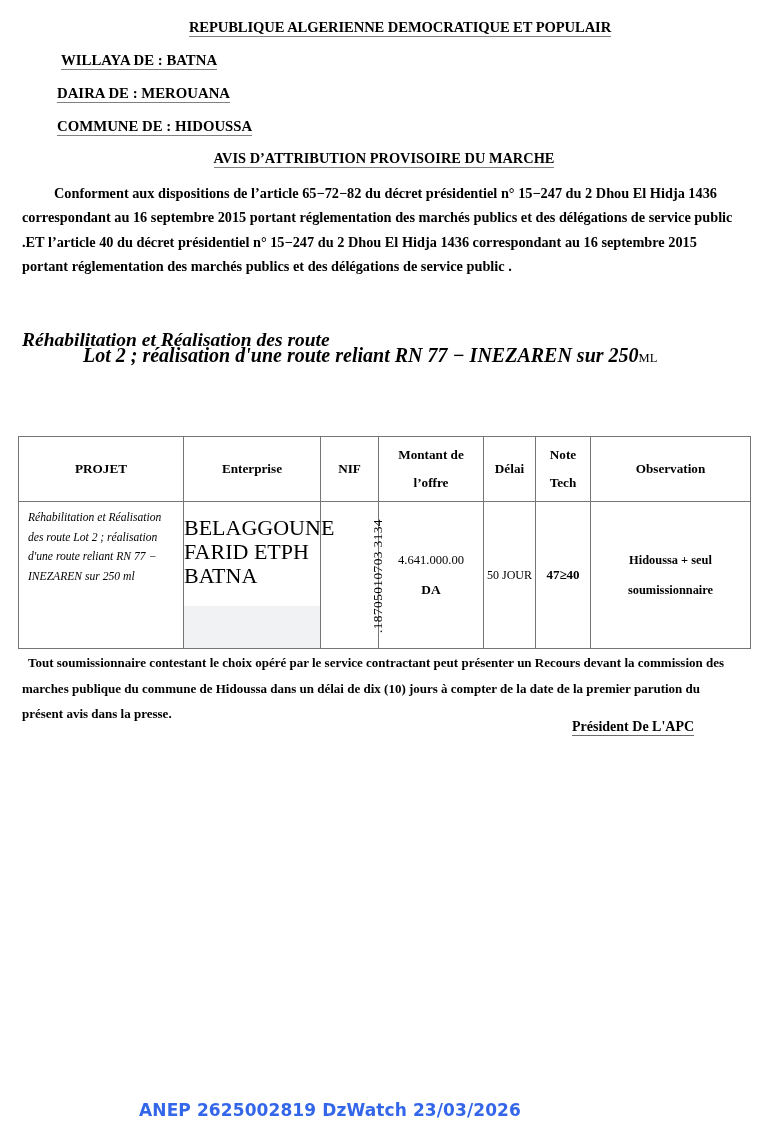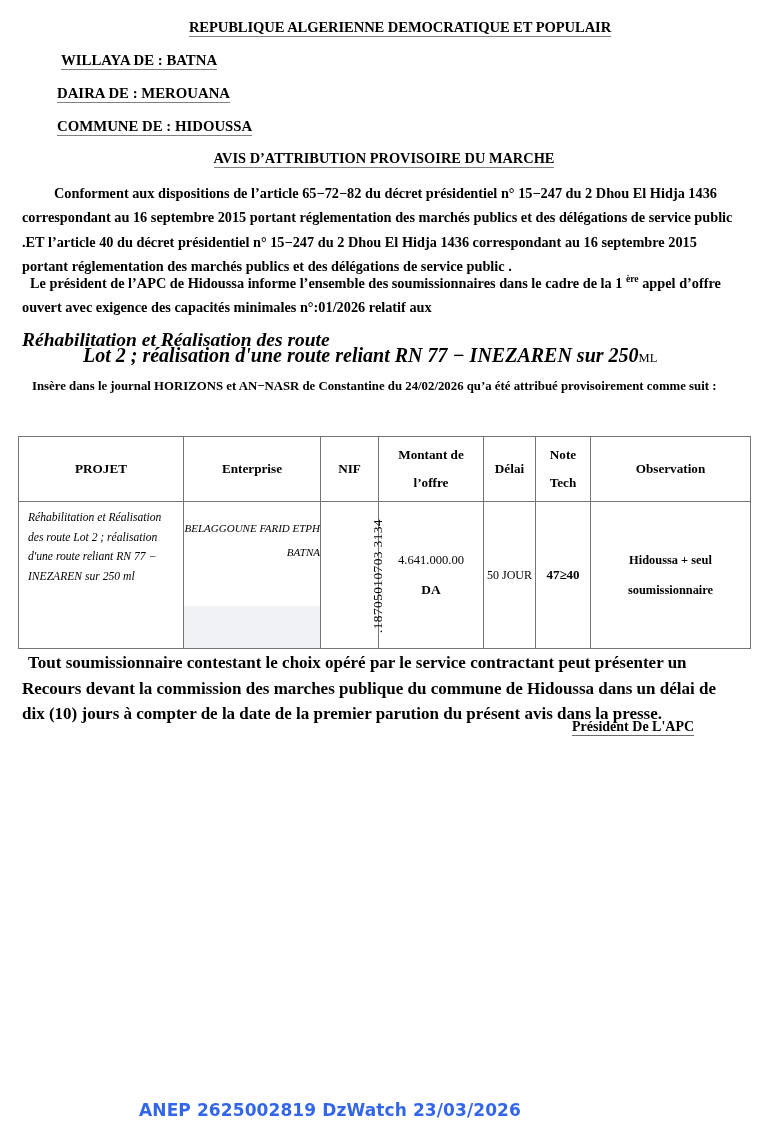--- a/index.html
+++ b/index.html
@@ -162,23 +162,22 @@
   .cell-projet {
     font-size: 11.6px;
     font-style: italic;
     line-height: 19.6px;
     padding: 6px 6px 6px 9px !important;
     vertical-align: top !important;
     text-align: left;
   }
   .cell-enterprise {
     position: relative;
-    text-align: right;
-    font-size: 11px;
-    font-style: italic;
+    text-align: left;
+    font-size: 22px;
     line-height: 24px;
     vertical-align: top !important;
     padding-top: 14px !important;
   }
   .cell-enterprise .shade {
     position: absolute;
     left: 0;
     right: 0;
     bottom: 0;
     height: 42px;
@@ -223,21 +222,21 @@
     line-height: 30px;
     padding: 0 10px !important;
   }
 
   
   .para-4 {
     position: absolute;
     top: 650px;
     left: 22px;
     width: 710px;
-    font-size: 17px;
+    font-size: 13px;
     font-weight: bold;
     line-height: 25.5px;
     text-indent: 6px;
   }
 
   .signature {
     position: absolute;
     top: 719px;
     left: 572px;
     font-size: 14px;
@@ -270,27 +269,25 @@
   <div class="republic-title"><span>REPUBLIQUE ALGERIENNE DEMOCRATIQUE ET POPULAIR</span></div>
 
   <div class="admin-line admin-willaya"><span>WILLAYA DE : BATNA</span></div>
   <div class="admin-line admin-daira"><span>DAIRA DE : MEROUANA</span></div>
   <div class="admin-line admin-commune"><span>COMMUNE DE : HIDOUSSA</span></div>
 
   <div class="avis-title"><span>AVIS D’ATTRIBUTION PROVISOIRE DU  MARCHE</span></div>
 
   <div class="para para-1">Conforment aux dispositions de l’article 65−72−82 du décret présidentiel n° 15−247 du 2 Dhou El Hidja 1436 correspondant au 16 septembre 2015 portant réglementation des marchés publics et des délégations de service public .ET l’article 40 du décret présidentiel n° 15−247 du 2 Dhou El Hidja 1436 correspondant au 16 septembre 2015 portant réglementation des marchés publics et des délégations de service public .</div>
 
-  <div class="para para-2"><span> Le président de l’APC de Hidoussa  informe  l’ensemble des  soumissionnaires  dans le cadre de la 1 </span><span class="sup-small">ère</span><span>  appel d’offre ouvert avec exigence des capacités  minimales n°:01/2026 relatif  aux</span></div>
 
   <div class="project-title">Réhabilitation et Réalisation des route</div>
 
   <div class="lot-title"><span>Lot 2 ; réalisation d'une route reliant  RN 77  − INEZAREN    sur  250</span><span class="ml-sub">ML</span></div>
 
-  <div class="para-3">Insère dans le journal HORIZONS  et  AN−NASR  de Constantine du 24/02/2026 qu’a été attribué provisoirement comme suit :</div>
 
   <table class="attrib-table">
     <colgroup>
       <col class="col-projet">
         <col class="col-enterprise">
         <col class="col-nif">
         <col class="col-montant">
         <col class="col-delai">
         <col class="col-note">
         <col class="col-observation">

